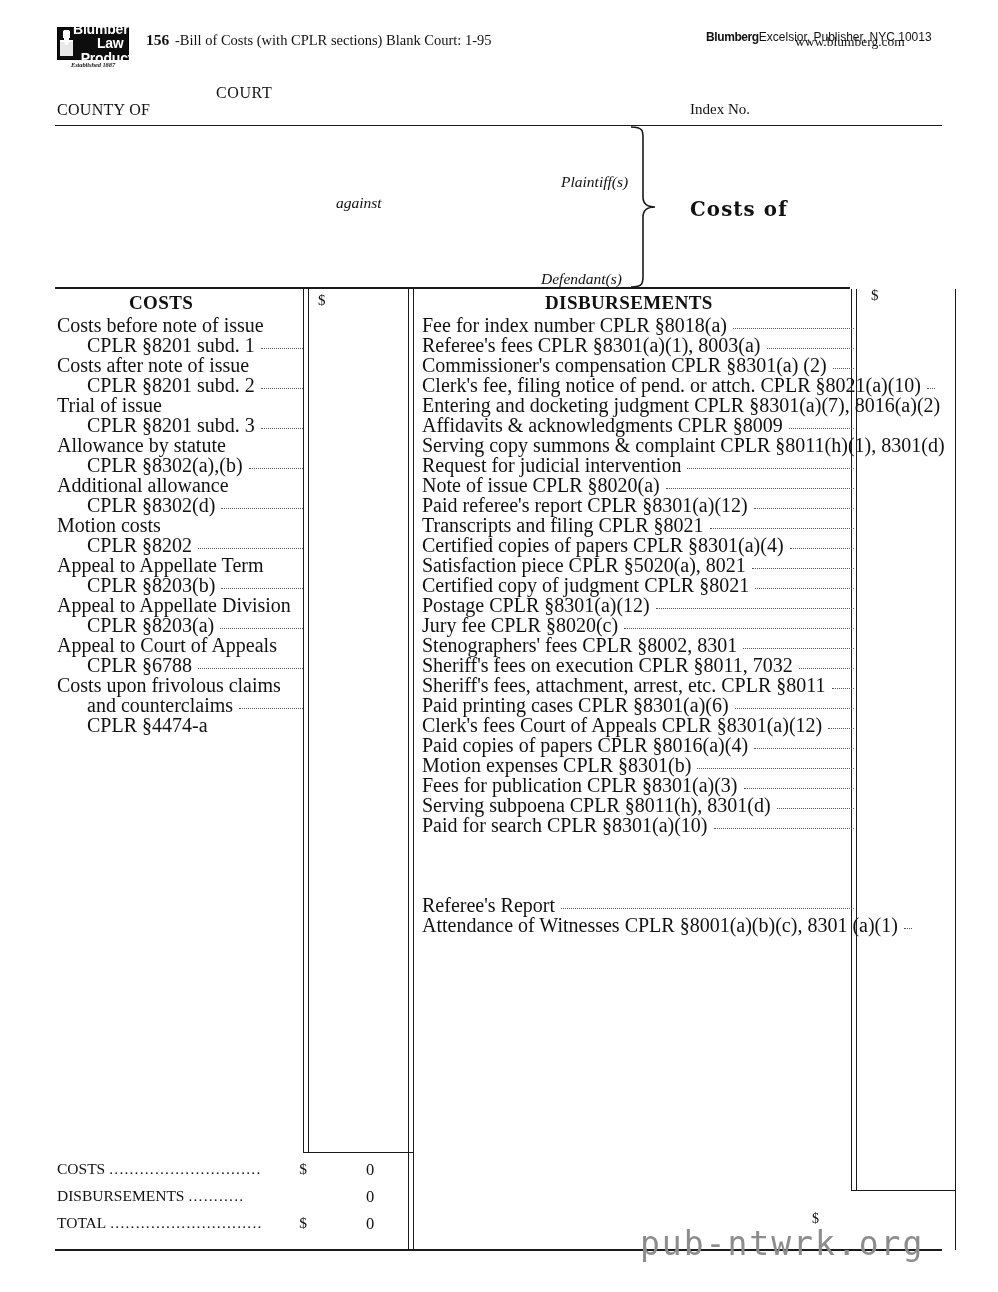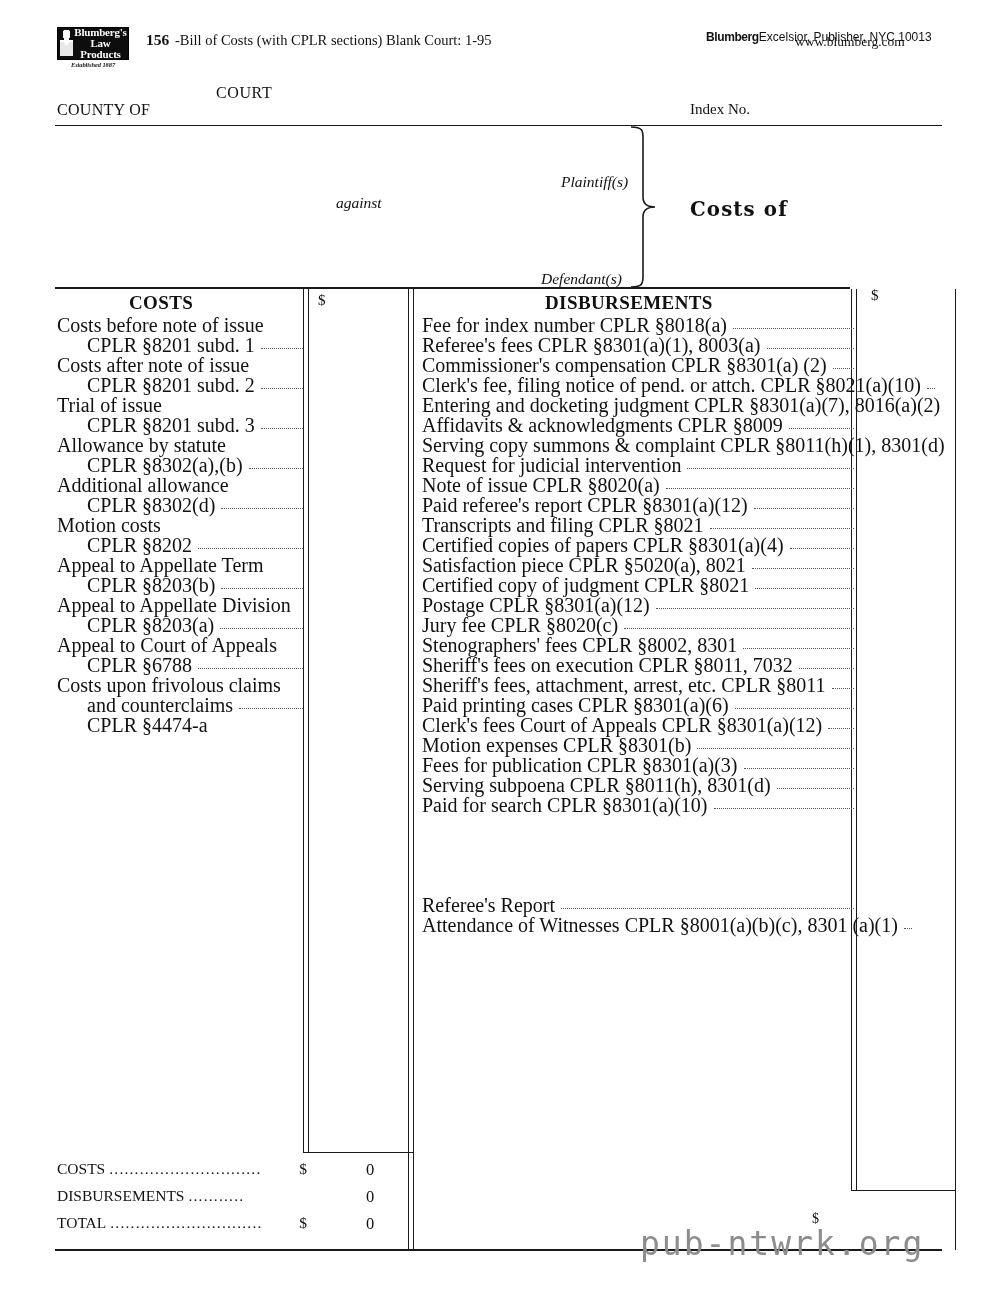--- a/index.html
+++ b/index.html
@@ -43,23 +43,23 @@
       linear-gradient(to bottom, transparent 0 46%, #e8e8e8 46% 96%, transparent 96%);
   }
   .logo-words {
     flex: 1;
     text-align: center;
     line-height: 1.02;
   }
   .logo-words span {
     display: block;
     color: #ffffff;
-    font-family: Liberation Serif, serif;
+    font-family: Liberation Sans, sans-serif;
     font-weight: bold;
-    font-size: 11px;
+    font-size: 14px;
     letter-spacing: -0.2px;
   }
   .logo-est {
     position: absolute;
     left: 57px;
     top: 61px;
     width: 72px;
     text-align: center;
     font-style: italic;
     font-weight: bold;
@@ -510,20 +510,24 @@
       </div>
       <div class="row">
         <span class="txt">Paid printing cases  CPLR §8301(a)(6)</span>
         <span class="lead"></span>
       </div>
       <div class="row">
         <span class="txt">Clerk's fees Court of Appeals  CPLR §8301(a)(12)</span>
         <span class="lead"></span>
       </div>
       <div class="row">
+        <span class="txt">Paid copies of papers  CPLR §8016(a)(4)</span>
+        <span class="lead"></span>
+      </div>
+      <div class="row">
         <span class="txt">Motion expenses  CPLR §8301(b)</span>
         <span class="lead"></span>
       </div>
       <div class="row">
         <span class="txt">Fees for publication  CPLR §8301(a)(3)</span>
         <span class="lead"></span>
       </div>
       <div class="row">
         <span class="txt">Serving subpoena  CPLR §8011(h), 8301(d)</span>
         <span class="lead"></span>

